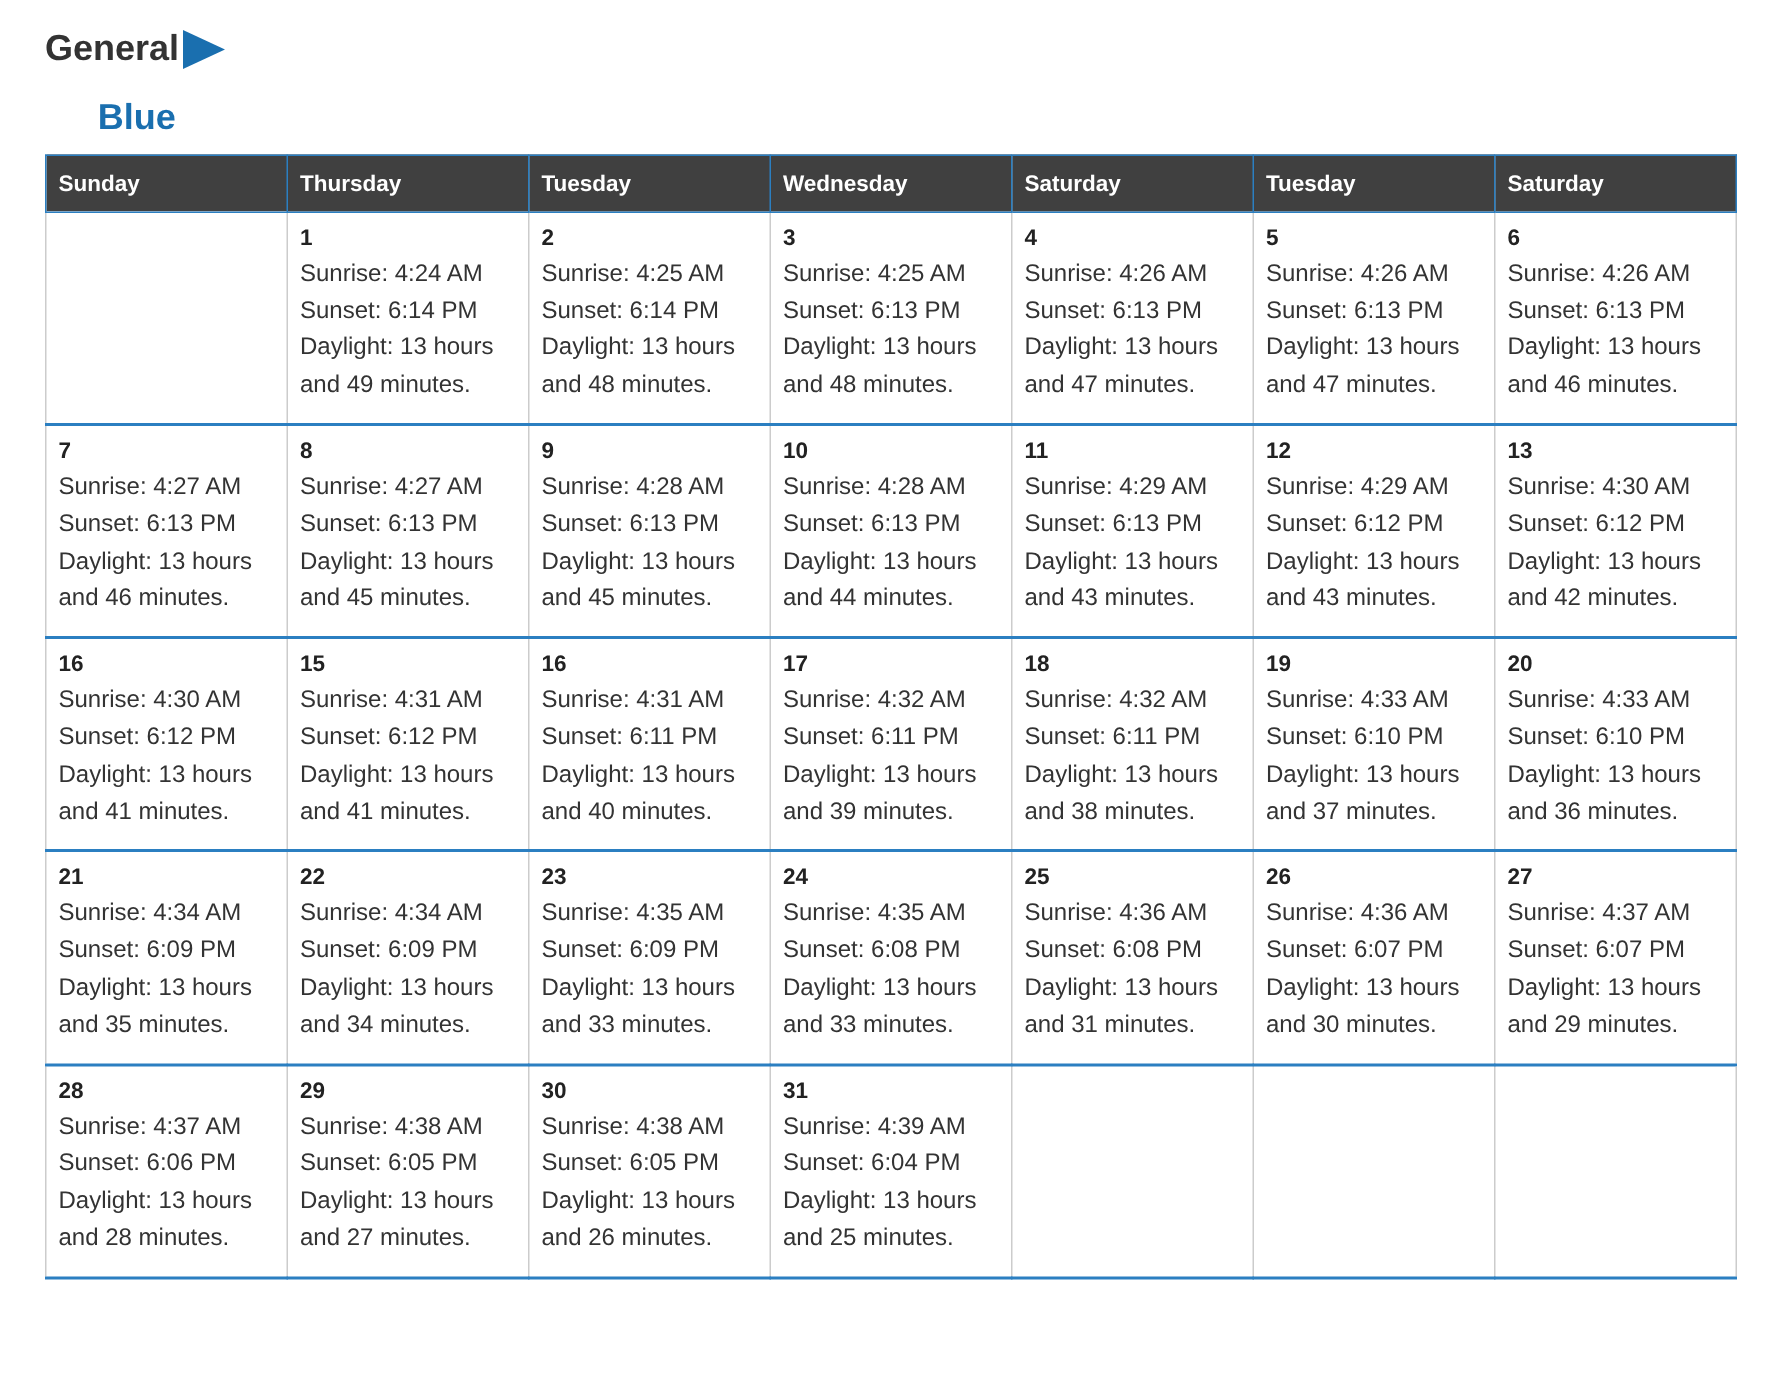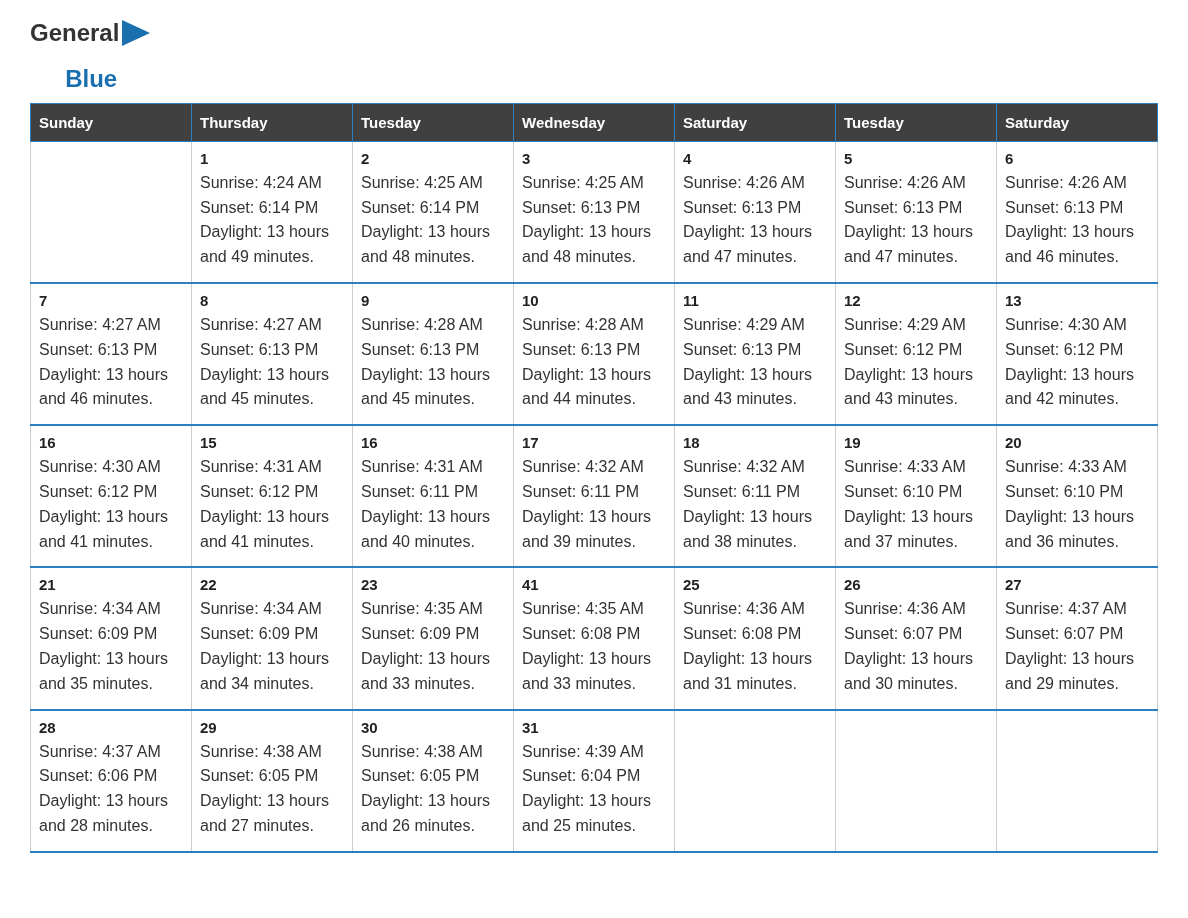--- a/index.html
+++ b/index.html
@@ -214,21 +214,21 @@
         </td>
         <td>
           <span class="day-number">22</span>
           <div class="day-info">Sunrise: 4:34 AM<br>Sunset: 6:09 PM<br>Daylight: 13 hours<br>and 34 minutes.</div>
         </td>
         <td>
           <span class="day-number">23</span>
           <div class="day-info">Sunrise: 4:35 AM<br>Sunset: 6:09 PM<br>Daylight: 13 hours<br>and 33 minutes.</div>
         </td>
         <td>
-          <span class="day-number">41</span>
+          <span class="day-number">24</span>
           <div class="day-info">Sunrise: 4:35 AM<br>Sunset: 6:08 PM<br>Daylight: 13 hours<br>and 33 minutes.</div>
         </td>
         <td>
           <span class="day-number">25</span>
           <div class="day-info">Sunrise: 4:36 AM<br>Sunset: 6:08 PM<br>Daylight: 13 hours<br>and 31 minutes.</div>
         </td>
         <td>
           <span class="day-number">26</span>
           <div class="day-info">Sunrise: 4:36 AM<br>Sunset: 6:07 PM<br>Daylight: 13 hours<br>and 30 minutes.</div>
         </td>

